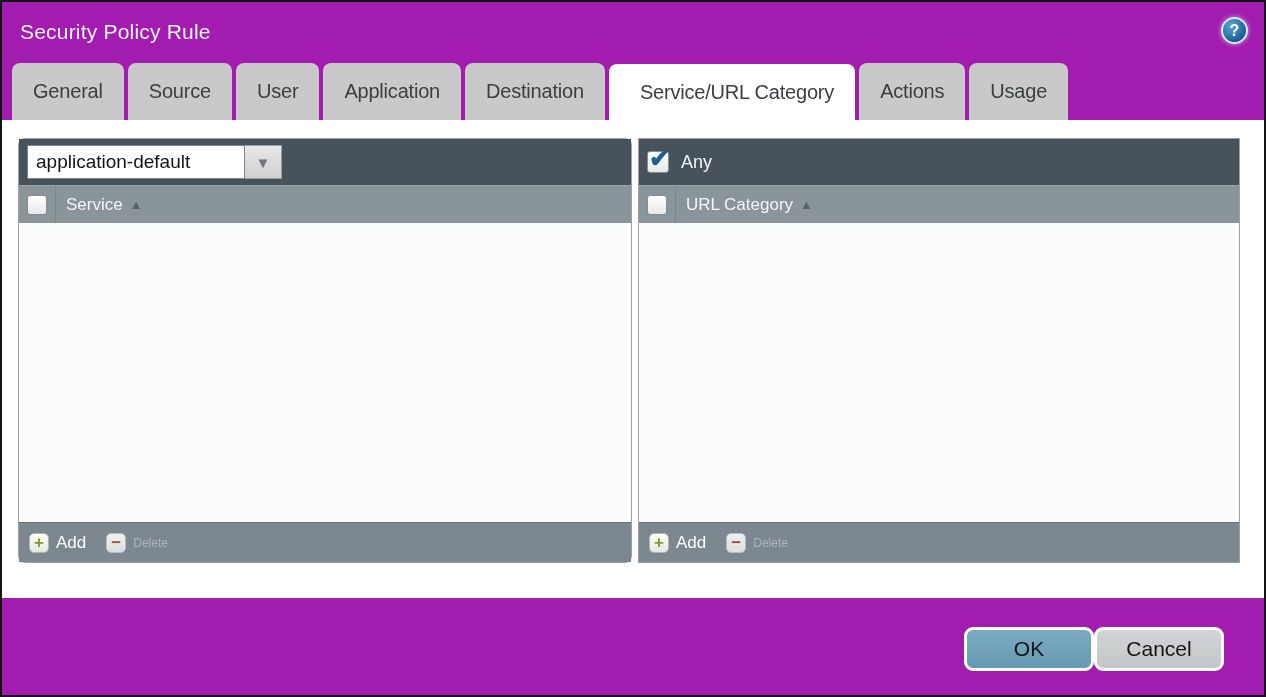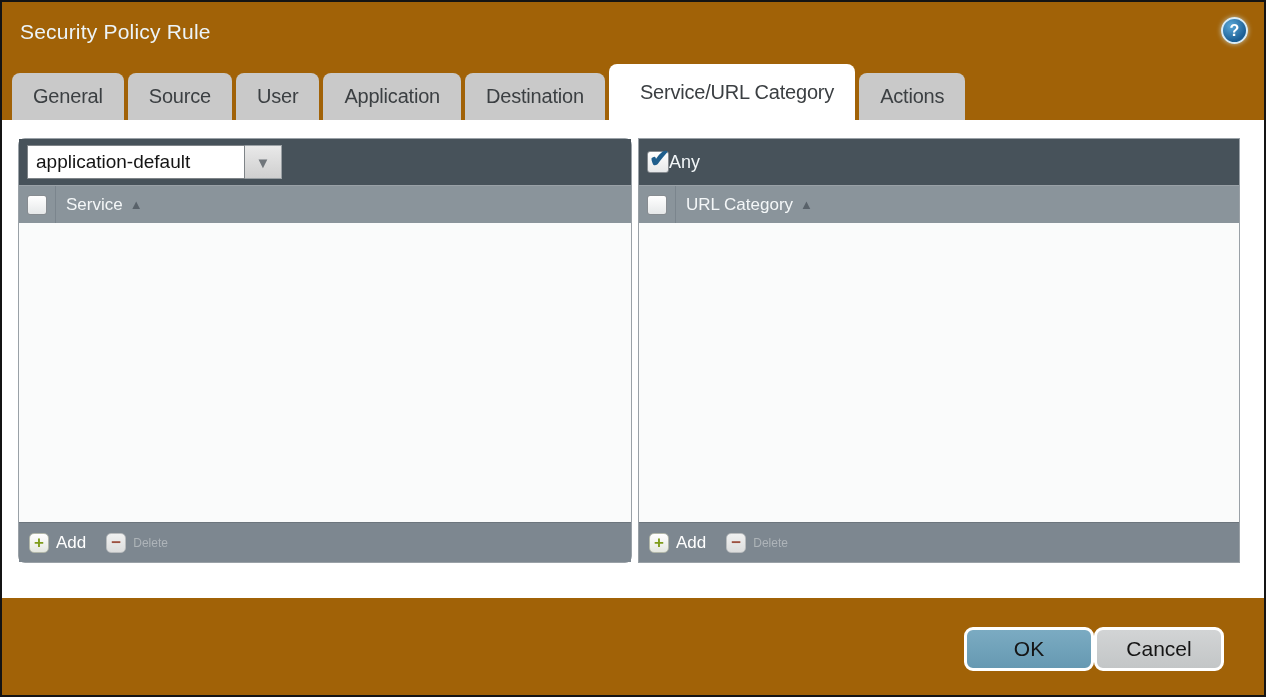--- a/index.html
+++ b/index.html
@@ -1,21 +1,21 @@
 <!DOCTYPE html>
 <html><head>
 <meta charset="utf-8">
 <style>
   * { margin:0; padding:0; box-sizing:border-box; }
   html,body { width:1266px; height:697px; }
   body { font-family:"Liberation Sans", sans-serif; background:#0c0c0c; }
 
   .dialog {
     width:1266px; height:697px;
-    background:#a16207;
+    background:#a21caf;
     border:2px solid #141414;
     position:relative;
     overflow:hidden;
   }
 
   
   .titlebar {
     height:60px;
     display:flex; align-items:center;
     padding:0 14px 0 18px;
@@ -35,21 +35,21 @@
     cursor:pointer;
   }
 
   
   .tabs {
     height:58px;
     display:flex; align-items:flex-end;
     padding-left:10px; gap:4px;
   }
   .tab {
-    height:47px;
+    height:57px;
     background:#c9c9c9;
     border-radius:8px 8px 0 0;
     padding:0 21px;
     display:flex; align-items:center; justify-content:center;
     font-size:20px; color:#3b3f42; letter-spacing:-0.2px;
     cursor:pointer; white-space:nowrap;
   }
   .tab.active {
     background:#ffffff; height:56px;padding-left:31px;
   }
@@ -101,21 +101,21 @@
     background:linear-gradient(#ffffff,#e6e8e9);
     border:1px solid #878c91; border-radius:3px;
     position:relative; cursor:pointer;
   }
   .checkbox .check {
     position:absolute; left:1px; top:-6px;
     color:#1f5e8c; font-size:25px; font-weight:bold; line-height:1;
   }
   .checkbox.small { width:20px; height:20px; flex:0 0 20px; }
 
-  .any-label { color:#f2f6f8; font-size:18px; }
+  .any-label { color:#f2f6f8; font-size:18px; margin-left:12px; }
 
   
   .thead {
     height:38px; flex:0 0 38px;
     background:#8a949b;
     display:flex; align-items:center;
     border-top:1px solid #9aa1a7;
   }
   .thead .cb-cell {
     width:37px; flex:0 0 37px;
@@ -182,20 +182,21 @@
   </div>
 
   <div class="tabs">
     <div class="tab">General</div>
     <div class="tab">Source</div>
     <div class="tab">User</div>
     <div class="tab">Application</div>
     <div class="tab">Destination</div>
     <div class="tab active">Service/URL Category</div>
     <div class="tab">Actions</div>
+    <div class="tab">Usage</div>
   </div>
 
   <div class="content">
 
     <div class="panel left">
       <div class="panel-toolbar">
         <div class="dropdown">
           <input class="dd-value" type="text" value="application-default" style="">
           <div class="dd-button">
             <span>▼</span>

